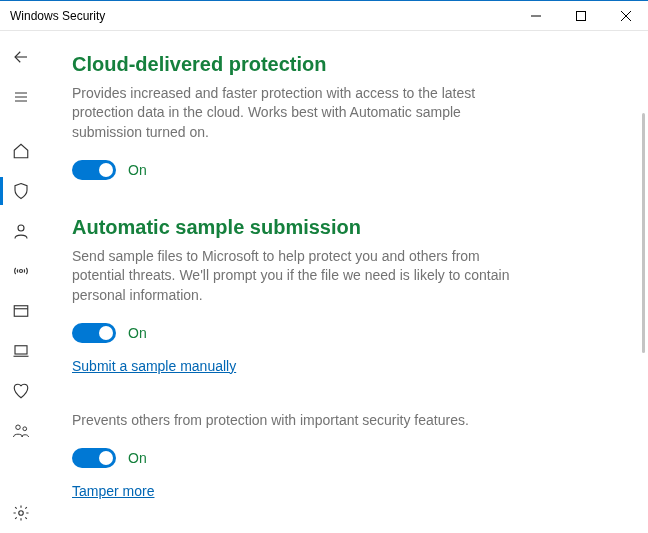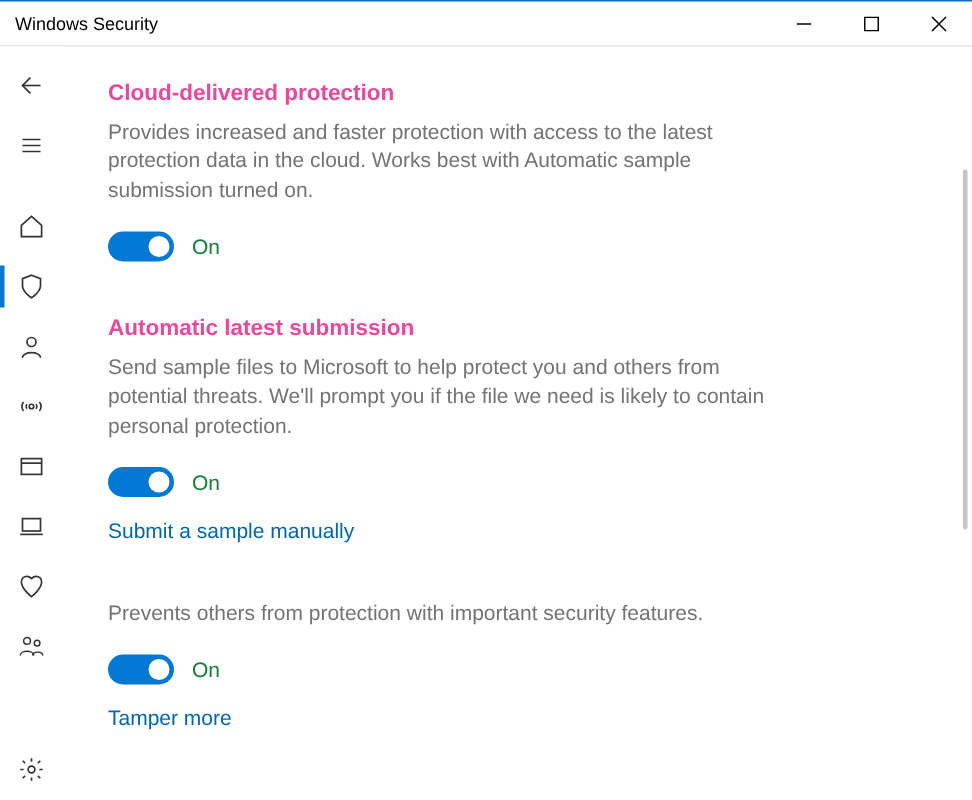--- a/index.html
+++ b/index.html
@@ -10,27 +10,27 @@
   .titlebar-btn { width: 45px; height: 30px; display: flex; align-items: center; justify-content: center; font-size: 13px; color: #000; }
   .body { flex: 1; display: flex; min-height: 0; }
   .sidebar { width: 42px; display: flex; flex-direction: column; align-items: center; padding-top: 6px; background: #fff; border-right: 0; }
   .side-btn { width: 42px; height: 40px; display: flex; align-items: center; justify-content: center; color: #333; position: relative; }
   .side-btn svg { stroke: currentColor; }
   .side-btn.active::before { content: ""; position: absolute; left: 0; top: 6px; bottom: 6px; width: 3px; background: #0078d4; }
   .side-spacer { flex: 1; }
   .content-wrap { flex: 1; position: relative; overflow: hidden; }
   .content { padding: 22px 30px 20px 30px; overflow-y: auto; height: 100%; }
   .scroll-indicator { position: absolute; right: 3px; top: 82px; width: 3px; height: 240px; background: #c4c4c4; border-radius: 2px; }
-  h2 { font-size: 15px; font-weight: 600; margin-bottom: 8px; color: #ec4899; }
+  h2 { font-size: 20px; font-weight: 600; margin-bottom: 8px; color: #15803d; }
   .desc { font-size: 14px; color: #737373; line-height: 1.38; max-width: 460px; margin-bottom: 18px; }
   .toggle-row { display: flex; align-items: center; margin-bottom: 14px; }
   .toggle { width: 44px; height: 20px; border-radius: 10px; background: #0078d4; position: relative; margin-right: 12px; cursor: pointer; }
   .toggle::after { content: ""; position: absolute; right: 3px; top: 3px; width: 14px; height: 14px; background: #fff; border-radius: 50%; }
   .toggle-label { font-size: 14px; color: #15803d; }
-  .link { color: #0066b4; font-size: 14px; cursor: pointer; display: inline-block; }
+  .link { color: #0066b4; font-size: 14px; cursor: pointer; display: inline-block; text-decoration: underline; }
   .section { margin-bottom: 36px; }
 </style>
 </head>
 <body>
 
 <div class="window">
   <div class="titlebar">
     <span>Windows Security</span>
     <div class="titlebar-controls">
       <div class="titlebar-btn">
@@ -133,22 +133,22 @@
         <div class="section">
           <h2>Cloud-delivered protection</h2>
           <p class="desc">Provides increased and faster protection with access to the latest protection data in the cloud. Works best with Automatic sample submission turned on.</p>
           <div class="toggle-row">
             <div class="toggle"></div>
             <span class="toggle-label">On</span>
           </div>
         </div>
 
         <div class="section">
-          <h2>Automatic latest submission</h2>
-          <p class="desc">Send sample files to Microsoft to help protect you and others from potential threats. We'll prompt you if the file we need is likely to contain personal protection.</p>
+          <h2>Automatic sample submission</h2>
+          <p class="desc">Send sample files to Microsoft to help protect you and others from potential threats. We'll prompt you if the file we need is likely to contain personal information.</p>
           <div class="toggle-row">
             <div class="toggle"></div>
             <span class="toggle-label">On</span>
           </div>
           <span class="link">Submit a sample manually</span>
         </div>
 
         <div class="section">
           <p class="desc">Prevents others from protection with important security features.</p>
           <div class="toggle-row">

